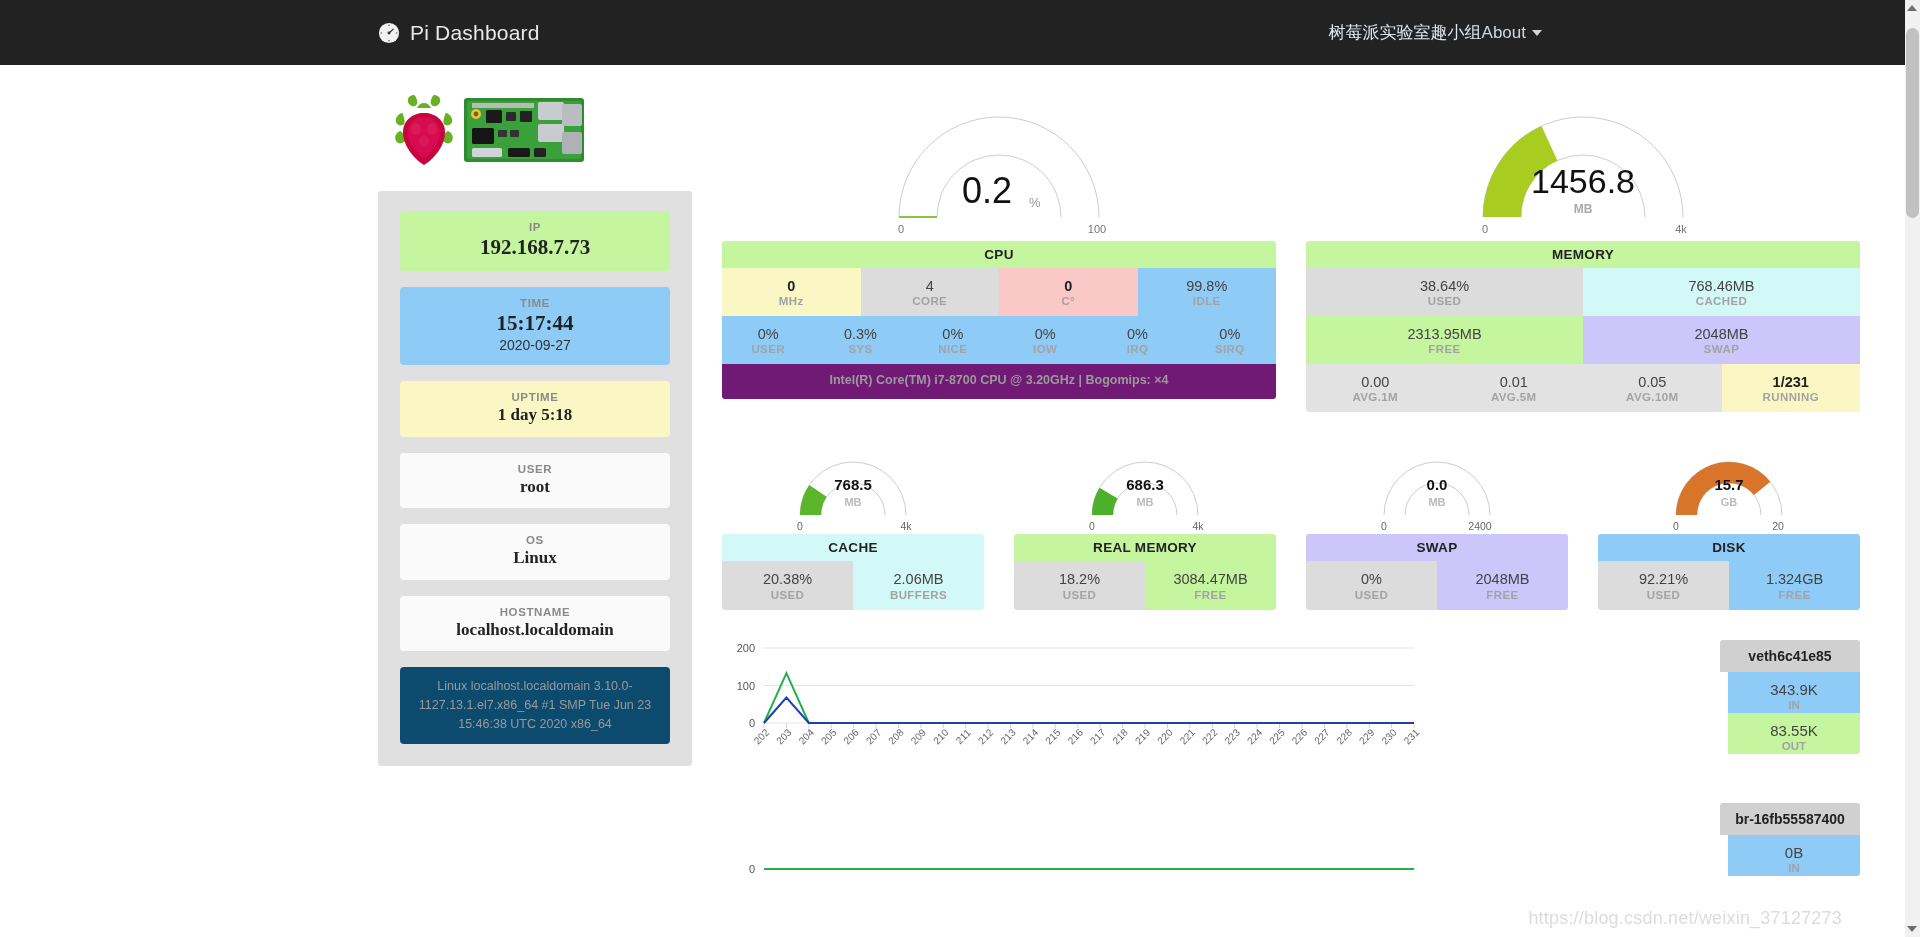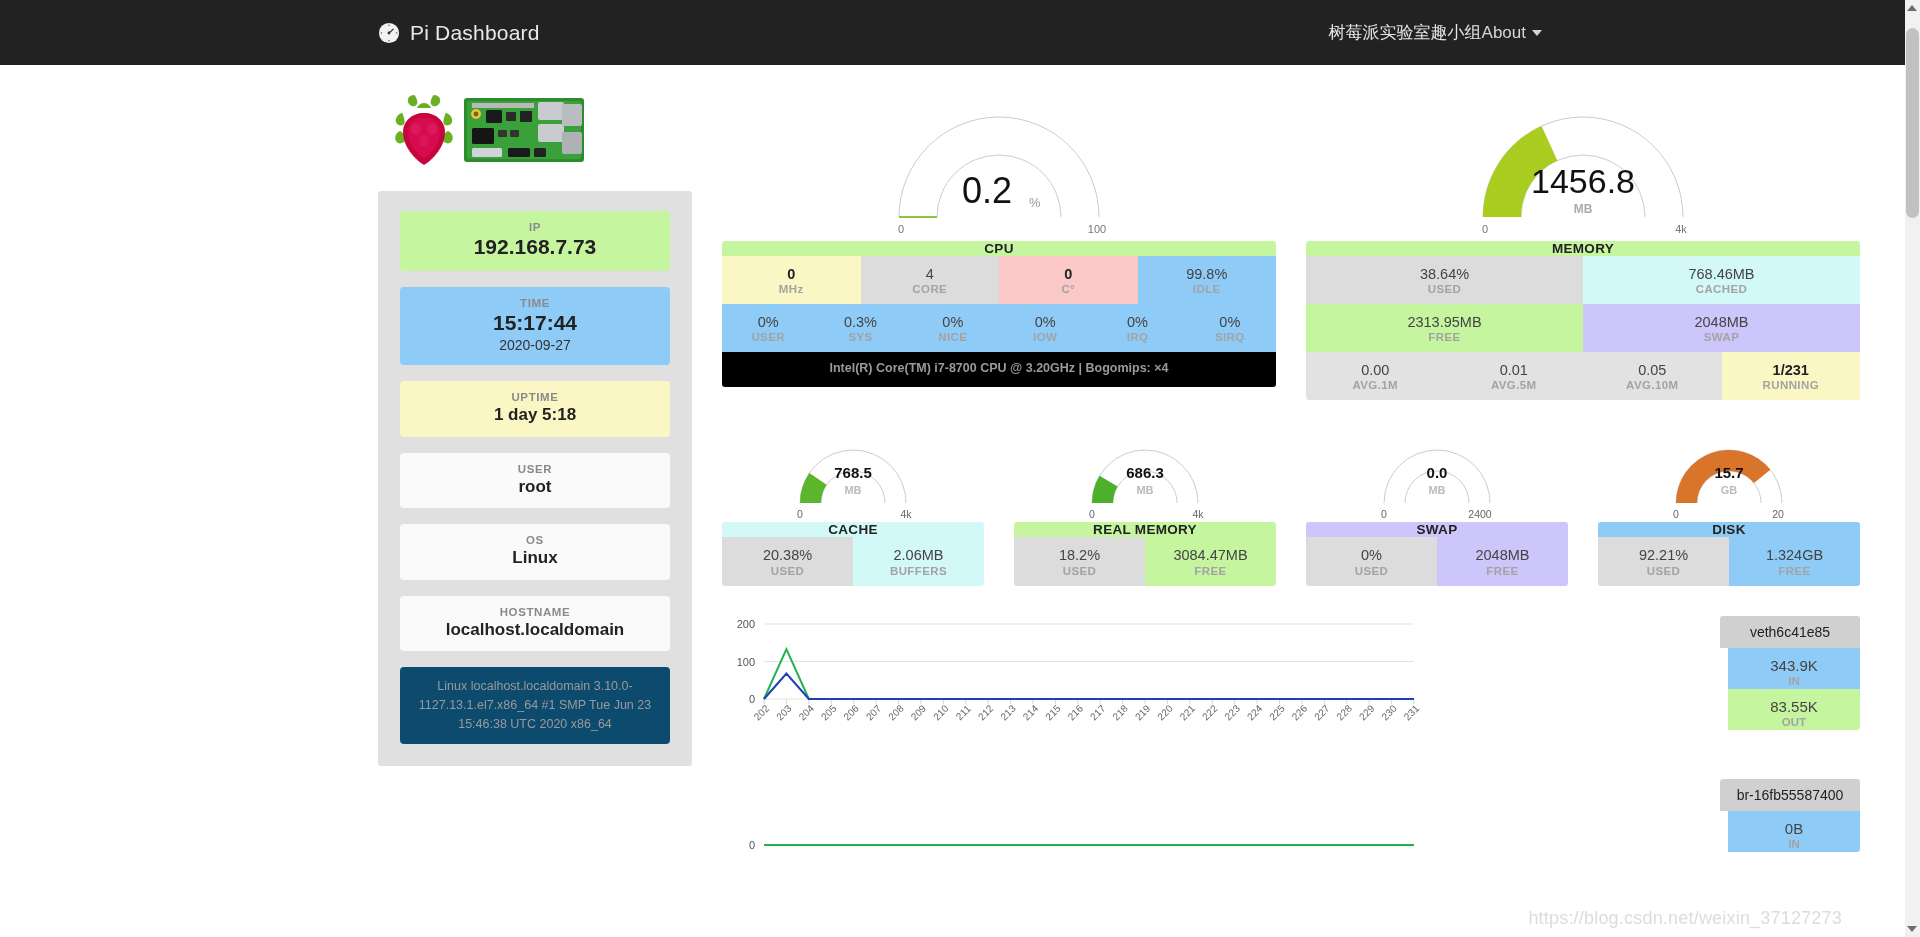--- a/index.html
+++ b/index.html
@@ -38,59 +38,59 @@
   
   .logos{ display:flex; align-items:center; gap:8px; justify-content:flex-start;
           padding:6px 0 16px 14px; height:110px; }
   .rpi-logo{ width:64px; height:80px; }
   .board-img{ width:120px; height:74px; border-radius:2px; }
 
   
   .sidecard{ background:#e0e0e0; border-radius:3px; padding:20px 22px 22px 22px; }
   .sbox{ border-radius:4px; margin-bottom:16px; text-align:center; padding:10px 8px 12px; }
   .sbox .lbl{ font-size:11.5px; font-weight:bold; color:#8a8a8a; letter-spacing:.6px; }
-  .sbox .val{ font-size:21px; font-weight:bold; color:#222; margin-top:2px; line-height:1.15;}
+  .sbox .val{ font-size:21px; font-weight:bold; color:#222; margin-top:2px; line-height:1.15;font-family:Liberation Serif, serif;}
   .sbox .val.small{ font-size:17px; }
   .sbox .sub{ font-size:14px; color:#333; margin-top:2px; }
   .sbox.ip{ background:#c6f5a0; }
   .sbox.time{ background:#8fcbf7; }
   .sbox.uptime{ background:#fbf7c4; }
   .sbox.plain{ background:#fafafa; }
   .kernel{ background:#0c4a6e; border-radius:4px; padding:10px 12px; text-align:center;
            font-size:12.5px; color:#9a9a9a; line-height:1.5; margin-bottom:0; }
 
   
   .gauge-row{ display:flex; gap:30px; }
   .gauge-cell{ flex:1; display:flex; justify-content:center; }
   .panel{ border-radius:3px; overflow:hidden; margin-bottom:4px; }
   .panel-title{ text-align:center; font-size:13.5px; font-weight:bold; color:#222;
-                padding:0 0; letter-spacing:.3px; }
+                padding:6px 0; letter-spacing:.3px; }
   .prow{ display:flex; }
   .pcell{ flex:1; text-align:center; padding:9px 2px 9px; }
   .pcell .v{ font-size:14.5px; color:#444; line-height:1.25; }
   .pcell .v.b{ font-weight:bold; color:#222; }
   .pcell .k{ font-size:11.5px; color:#a3a3a3; font-weight:bold; letter-spacing:.4px; margin-top:0;}
-  .pfoot{ background:#000000; text-align:center; font-size:12.5px; color:#9a9a9a;
+  .pfoot{ background:#701a75; text-align:center; font-size:12.5px; color:#9a9a9a;
           font-weight:bold; padding:9px 0 12px; }
 
   
   .bg-green{background:#c6f5a0;} .bg-grey{background:#dcdcdc;} .bg-lgrey{background:#e2e2e2;}
   .bg-yellow{background:#fbf7c4;} .bg-pink{background:#fbc8c8;} .bg-blue{background:#8fcbf7;}
   .bg-cyan{background:#d2f8f8;} .bg-purple{background:#cdc6fa;}
 
   .mid-row{ display:flex; gap:30px; margin-top:26px; }
   .mid-col{ flex:1; }
 
   .small-gauge-wrap{ display:flex; justify-content:center; }
 
   
   .chart-row{ display:flex; gap:14px; margin-top:26px; align-items:flex-start; }
   .chart-area{ flex:1; position:relative; }
   .netcard{ width:140px; border-radius:3px; overflow:hidden; }
-  .netcard .nt{ background:#d0d0d0; text-align:center; font-size:14px; font-weight:normal;
+  .netcard .nt{ background:#d0d0d0; text-align:center; font-size:14px; font-weight:bold;
                 color:#222; padding:8px 2px; }
   .netcard .nv{ text-align:center; padding:9px 2px 2px;margin-left:8px; }
   .netcard .nv .n1{ font-size:15px; color:#444; }
   .netcard .nv .n2{ font-size:11.5px; color:#a3a3a3; font-weight:bold; margin-top:1px; }
   .nv.in{ background:#8fcbf7; } .nv.out{ background:#c6f5a0; }
 
   .watermark{ position:absolute; right:78px; bottom:8px; color:#dcdcdc; font-size:18px;
               letter-spacing:.2px; }
   
   .scrollbar{ position:absolute; top:0; right:0; width:15px; height:937px; background:#f1f1f1; }

